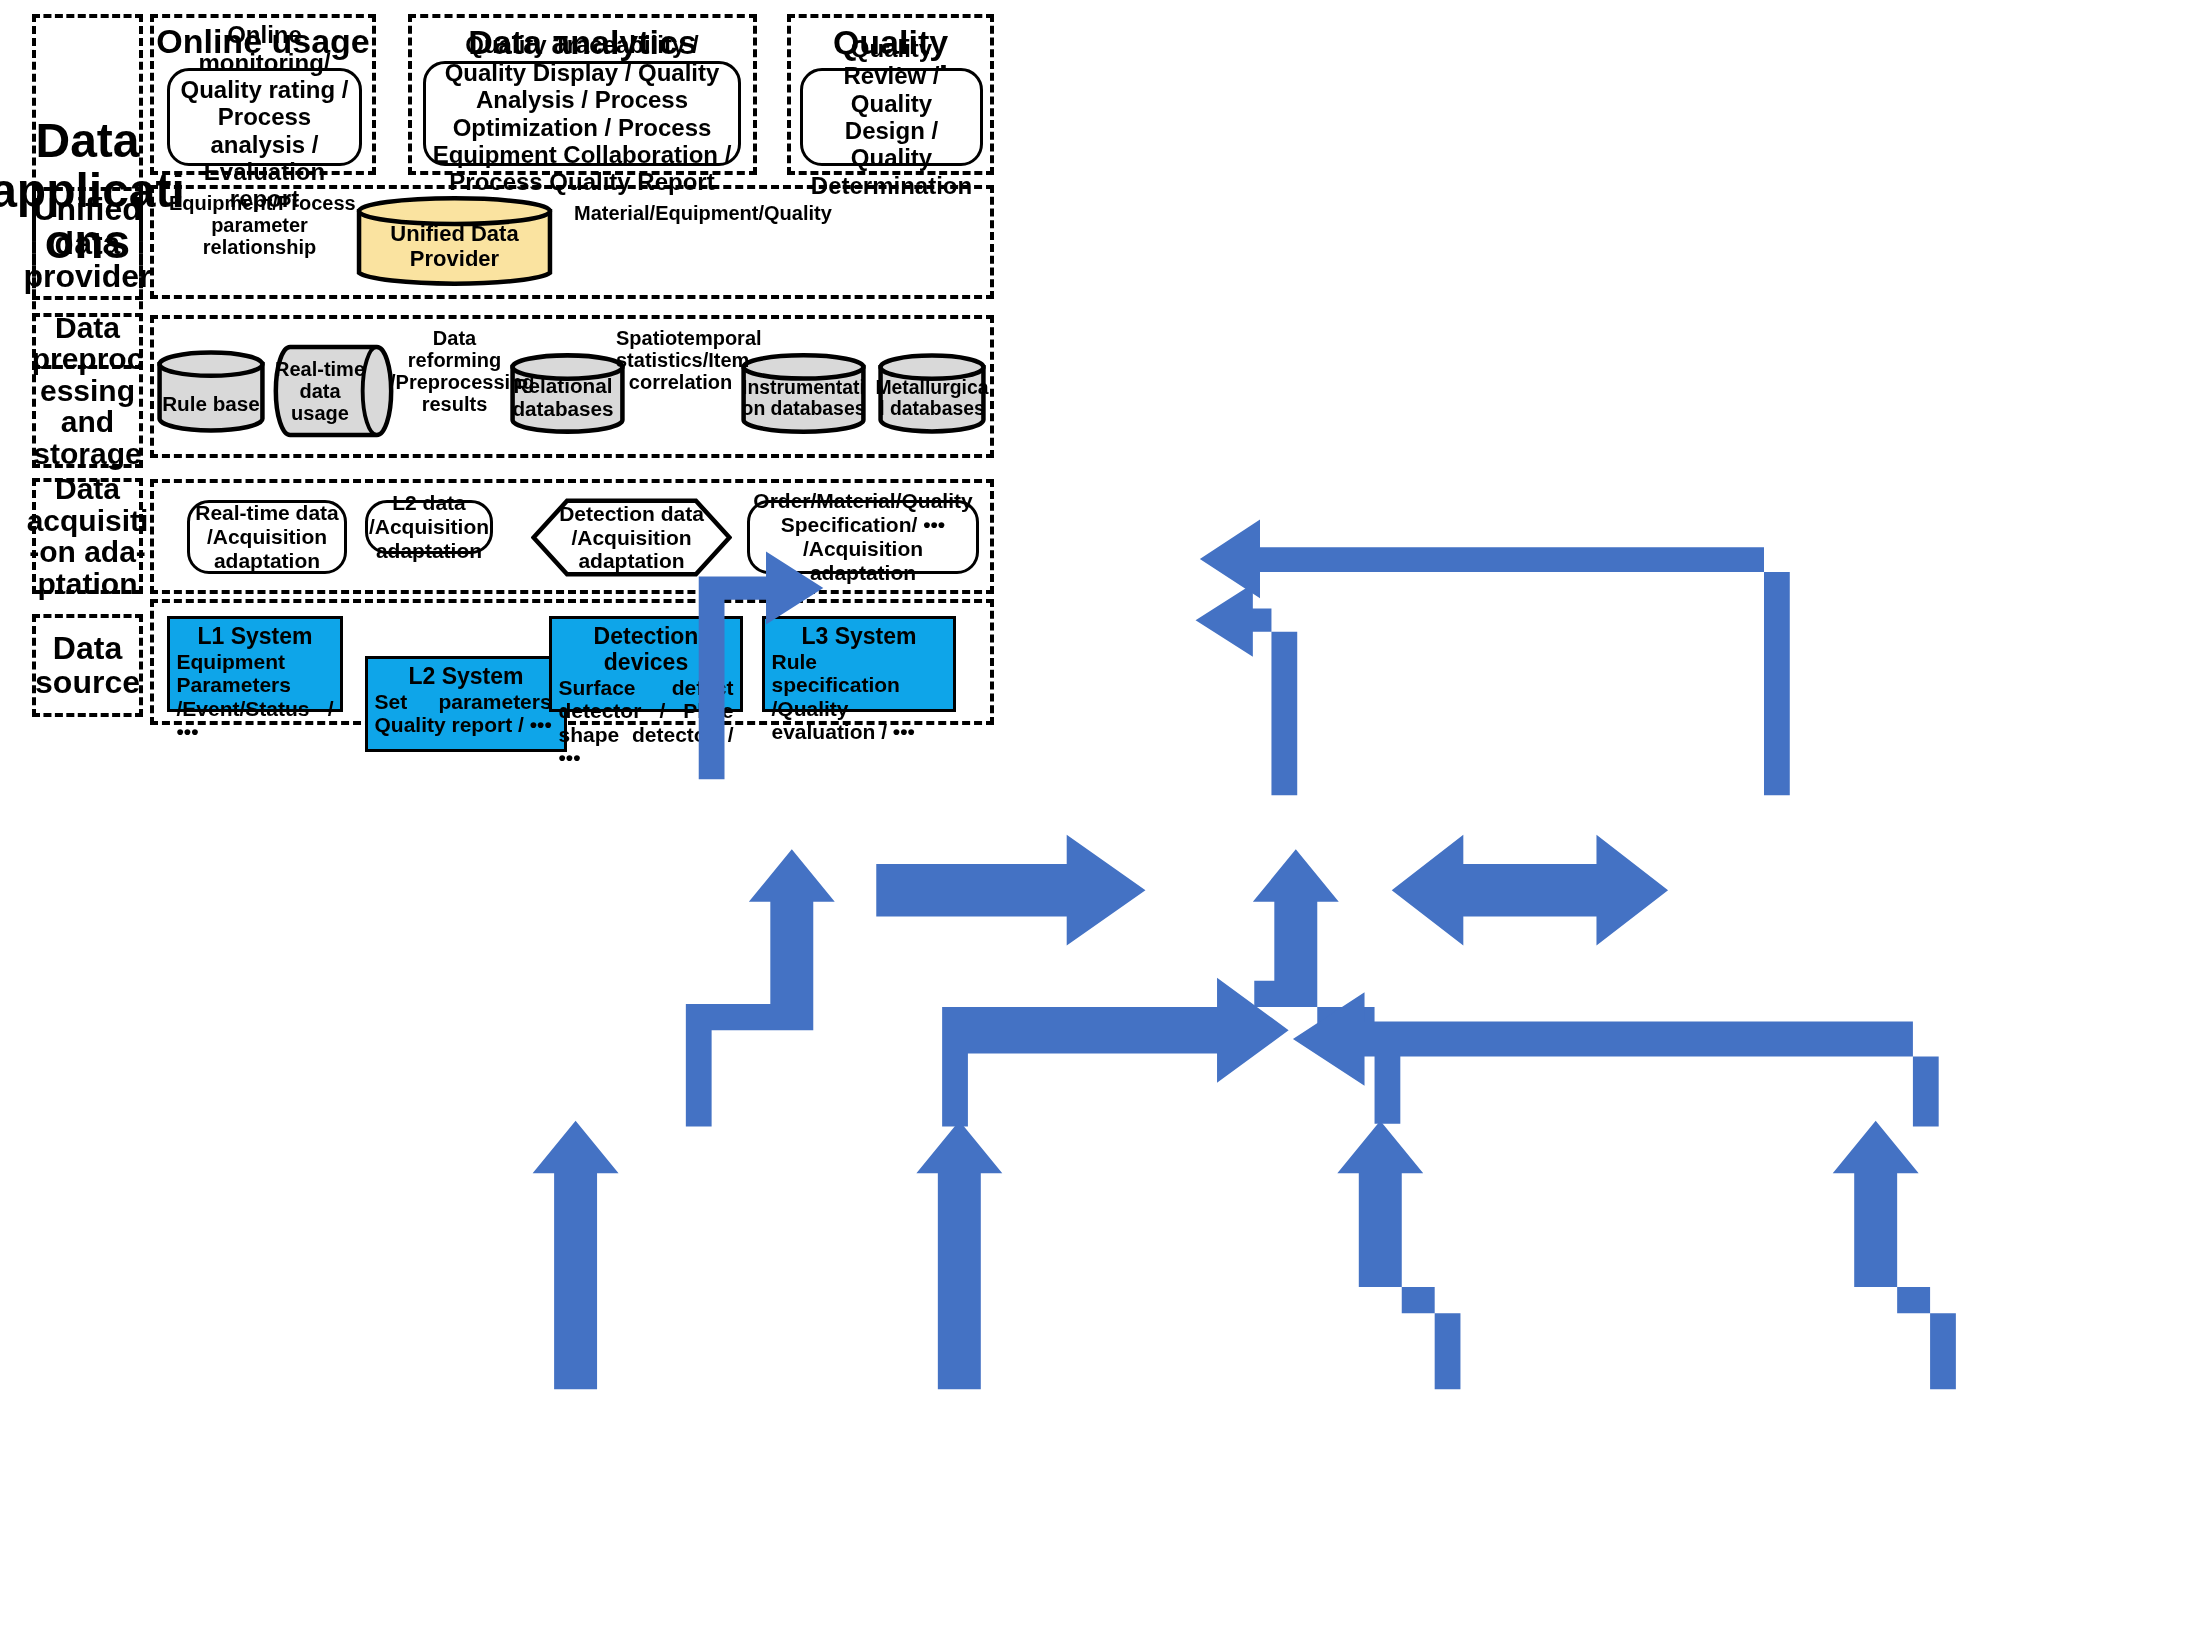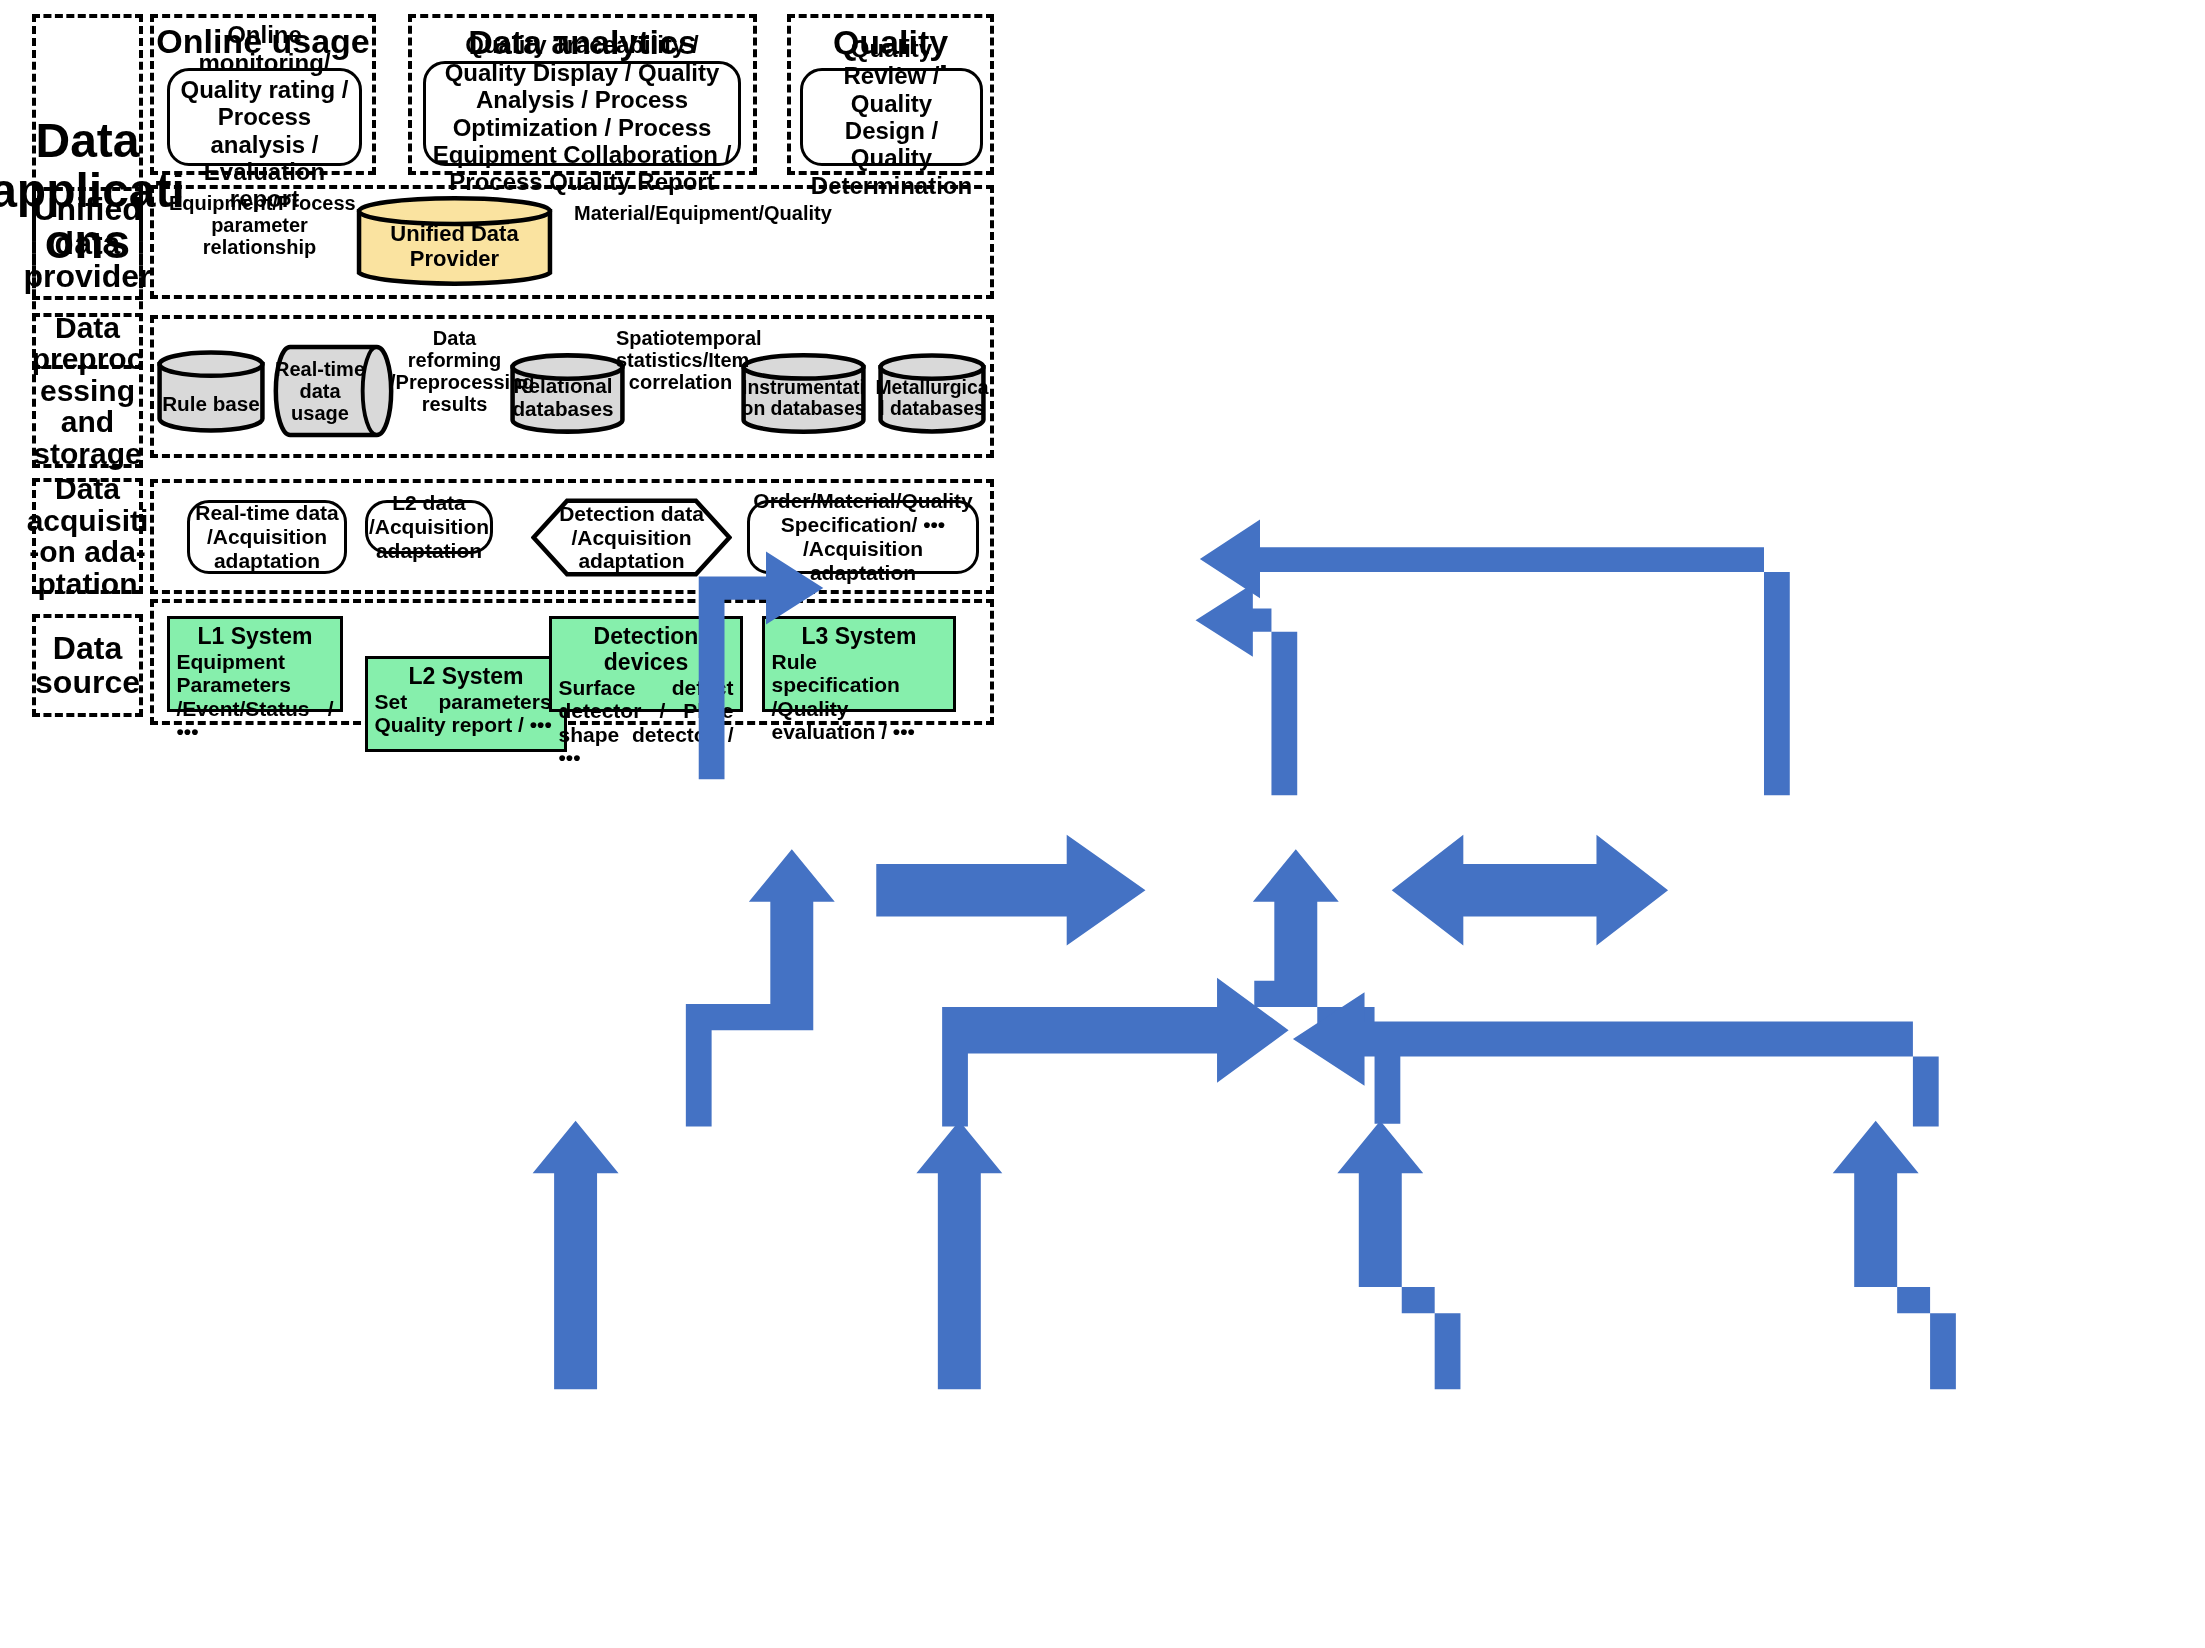--- a/index.html
+++ b/index.html
@@ -9,21 +9,21 @@
   
   .dashbox{position:absolute;border:4.5px dashed #000;box-sizing:border-box;background:transparent;}
   .rowlabel{position:absolute;border:4.5px dashed #000;box-sizing:border-box;
             display:flex;align-items:center;justify-content:center;text-align:center;
             font-weight:bold;line-height:1.05;color:#000;}
   .grouptitle{position:absolute;text-align:center;font-weight:bold;color:#000;line-height:1.05;}
 
   .rrect{position:absolute;border:3.9px solid #000;border-radius:22px;box-sizing:border-box;
          display:flex;align-items:center;justify-content:center;text-align:center;
          font-weight:bold;line-height:1.14;background:#fff;color:#000;}
-  .srect{position:absolute;border:3.9px solid #000;box-sizing:border-box;background:#86efac;color:#000;}
+  .srect{position:absolute;border:3.9px solid #000;box-sizing:border-box;background:#0ea5e9;color:#000;}
   .srect .hd{display:block;text-align:center;font-weight:bold;line-height:1.12;}
   .srect .bd{display:block;text-align:justify;text-align-last:left;font-weight:bold;line-height:1.12;}
 
   
   .cyl{position:absolute;}
   .cyl svg{display:block;overflow:visible;}
   .cyltext{position:absolute;left:0;right:0;top:0;bottom:0;display:flex;align-items:center;
            justify-content:center;text-align:center;font-weight:bold;line-height:1.1;color:#000;
            pointer-events:none;}
 

